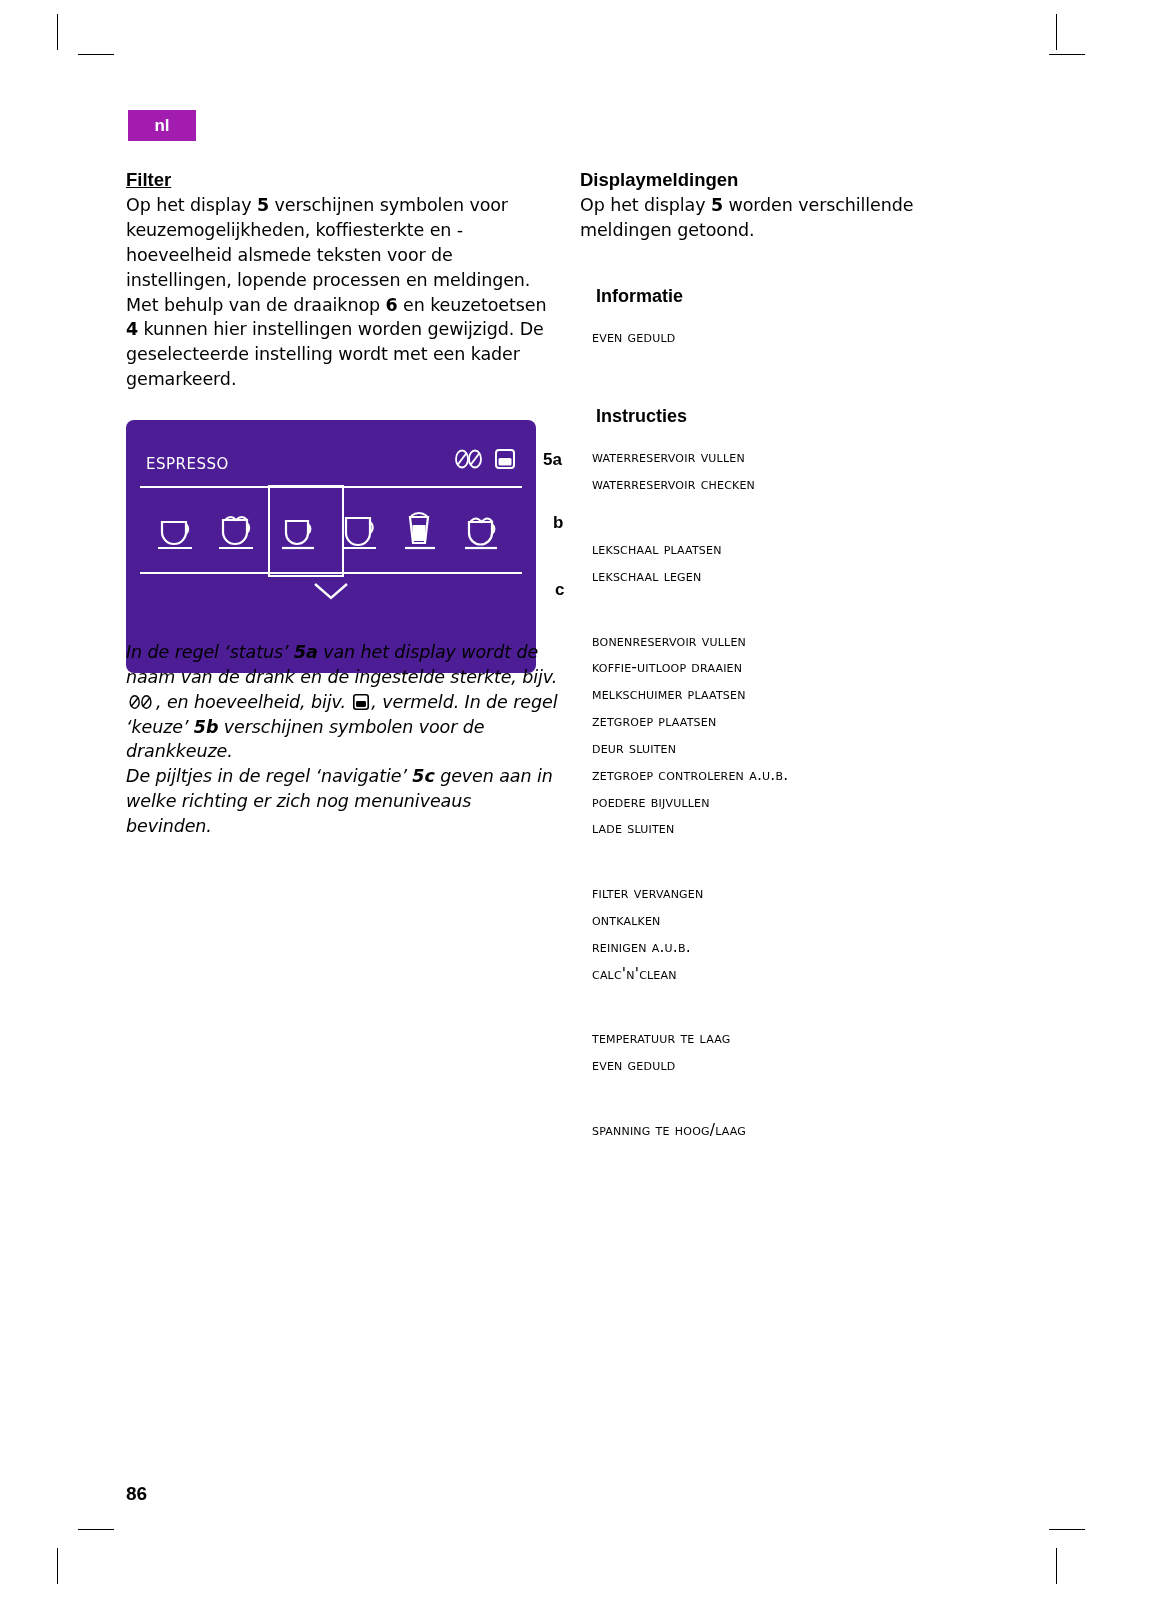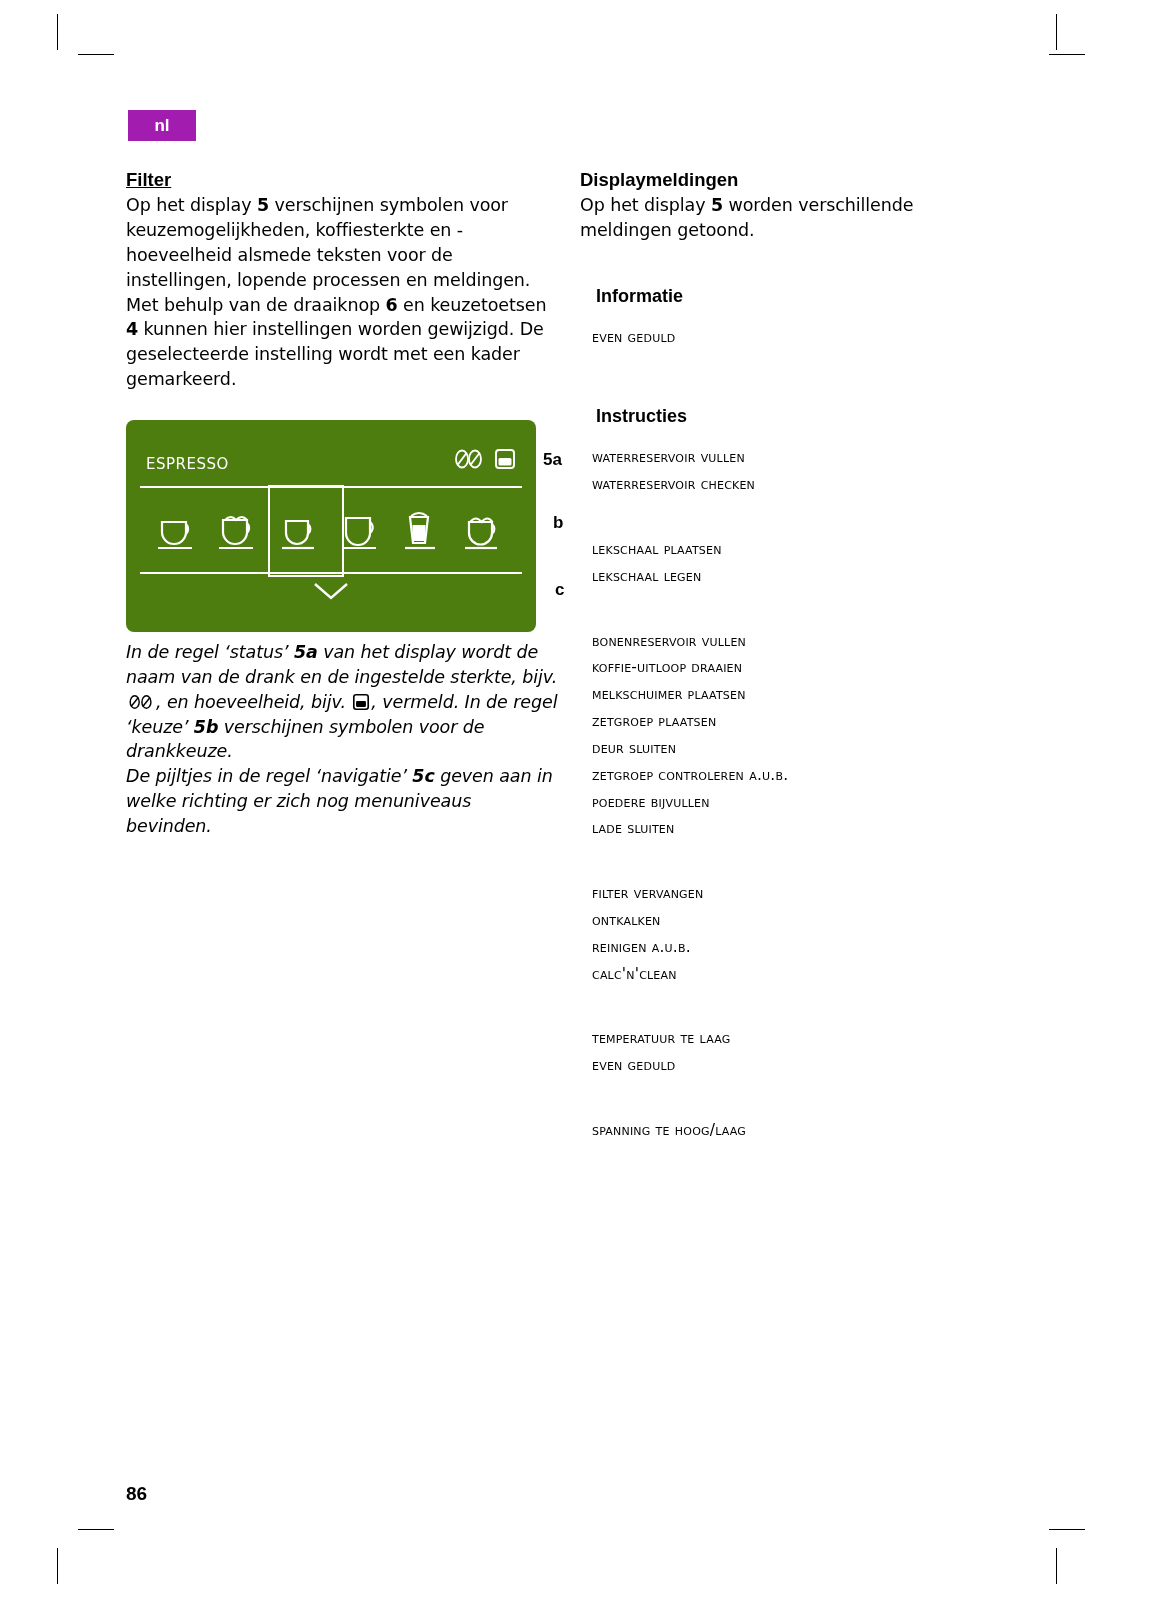--- a/index.html
+++ b/index.html
@@ -97,22 +97,22 @@
     position: absolute;
     left: 126px;
     top: 420px;
     width: 410px;
     height: 195px;
   }
   .display-panel {
     position: absolute;
     left: 0; top: 0;
     width: 410px;
-    height: 212px;
-    background: #4d7c0f;
+    height: 253px;
+    background: #4c1d95;
     border-radius: 8px;
   }
   .disp-title {
     position: absolute;
     left: 20px;
     top: 30px;
     color: #ffffff;
     font-family: "DejaVu Sans", sans-serif;
     font-size: 21px;
     font-variant: small-caps;

